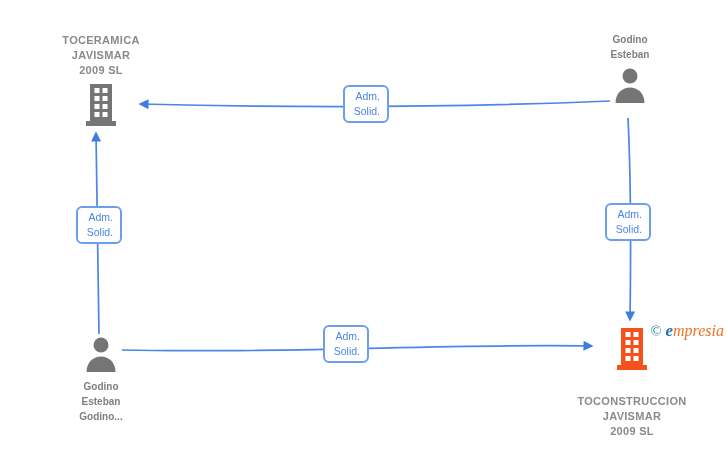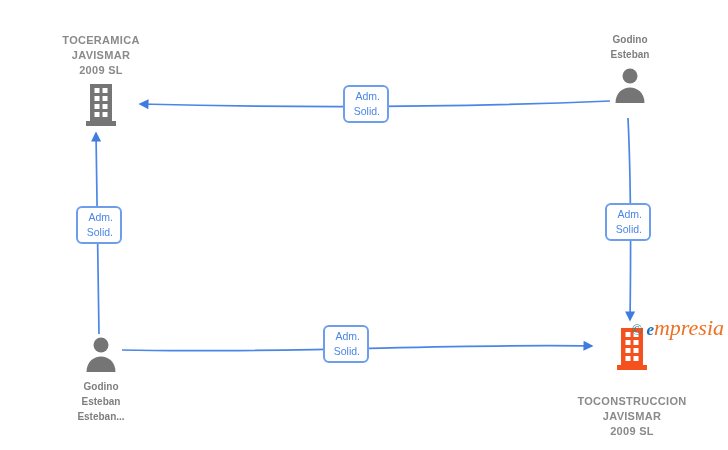--- a/index.html
+++ b/index.html
@@ -43,21 +43,21 @@
   #edge-label-bottom{left:346px;top:344px;}
 
   
   .footer-logo{
     position:absolute;right:4px;bottom:3px;
     font-family:"Liberation Serif", serif;font-style:italic;
     white-space:nowrap;cursor:pointer;
   }
   .footer-logo .copy{color:#2d8293;font-style:normal;font-size:14px;margin-right:4px;}
   .footer-logo .brand-e{color:#1d73bd;font-weight:bold;font-size:17px;}
-  .footer-logo .brand-rest{color:#ee7123;font-size:22px;}
+  .footer-logo .brand-rest{color:#ee7123;font-size:16px;}
 </style>
 </head>
 <body>
 
 <div id="stage">
 
   <svg class="edges" width="728" height="450" viewBox="0 0 728 450">
     <defs>
       <marker id="arrow" viewBox="0 0 10 10" refX="8.5" refY="5" markerWidth="12" markerHeight="10" orient="auto" markerUnits="userSpaceOnUse">
         <path d="M0,0 L10,5 L0,10 Z" fill="#3f7be0"></path>
@@ -107,21 +107,21 @@
   <div class="node person" id="node-ismael">
     <span class="icon gray-fill">
       <svg width="34" height="36" viewBox="0 0 34 36">
         <circle cx="17" cy="9" r="7.5" fill="currentColor"></circle>
         <path d="M2.5,36 C2.5,25.5 10,20.5 17,20.5 C24,20.5 31.5,25.5 31.5,36 Z" fill="currentColor"></path>
       </svg>
     </span>
     <div class="lbl">
       <div>Godino</div>
       <div>Esteban</div>
-      <div>Esteban...</div>
+      <div>Godino...</div>
     </div>
   </div>
 
   <div class="node company" id="node-toconstruccion">
     <span class="icon orange-fill">
       <svg width="38" height="43" viewBox="0 0 38 43">
         <rect x="8" y="0" width="22" height="37" fill="currentColor"></rect>
         <rect x="4" y="37" width="30" height="5" fill="currentColor"></rect>
         <rect x="12.5" y="4" width="5" height="5" fill="#fff"></rect>
         <rect x="20.5" y="4" width="5" height="5" fill="#fff"></rect>

